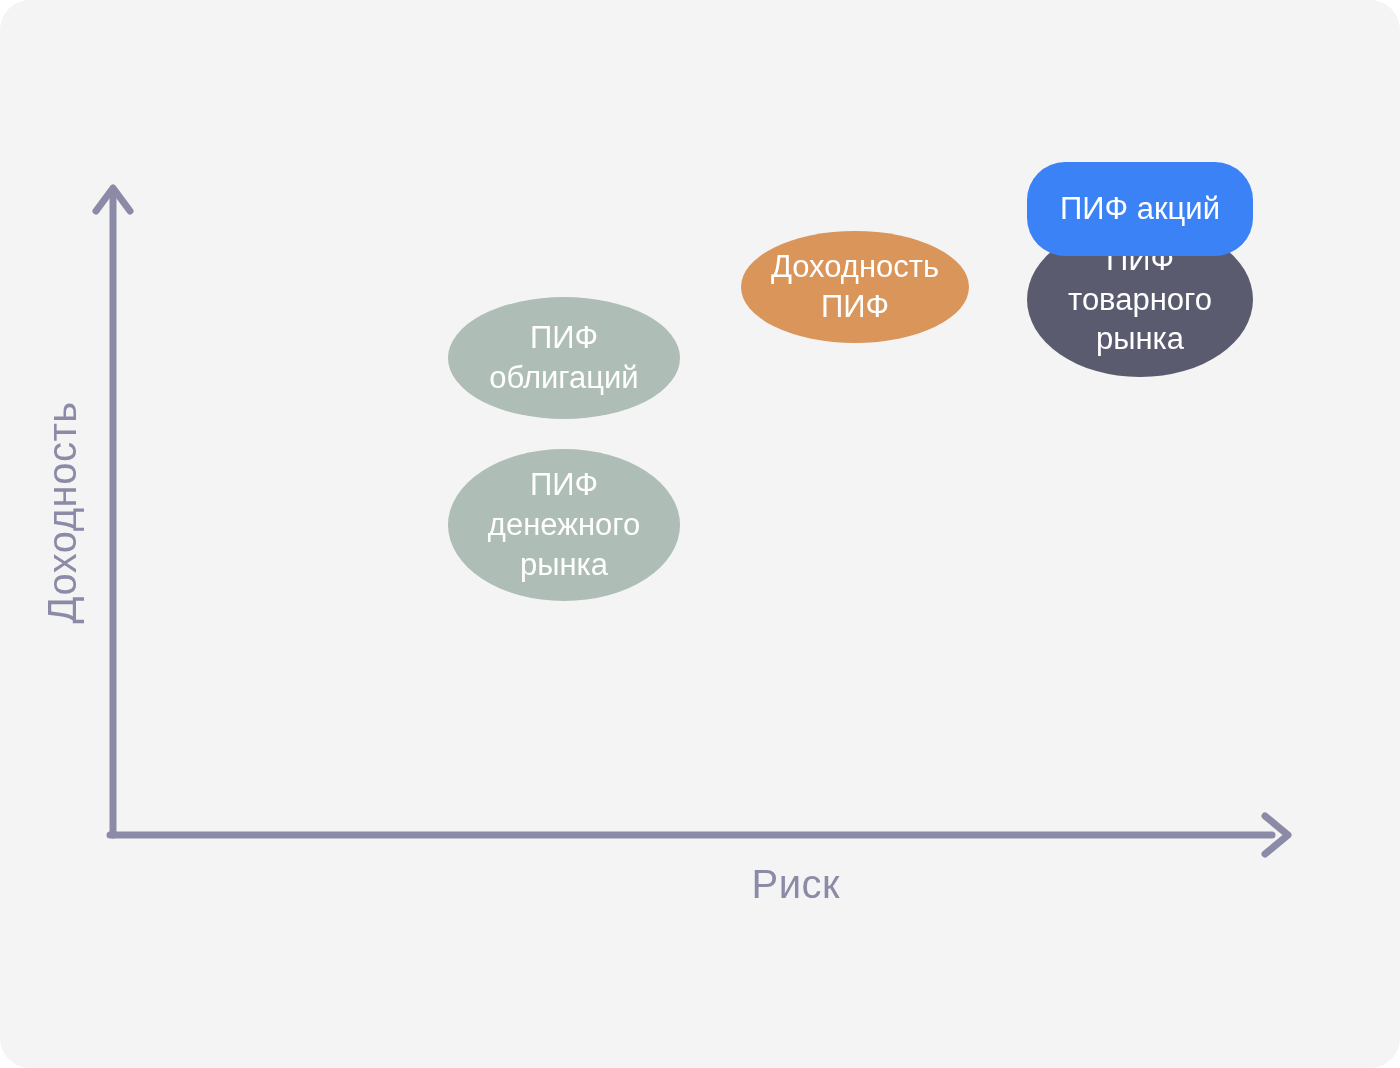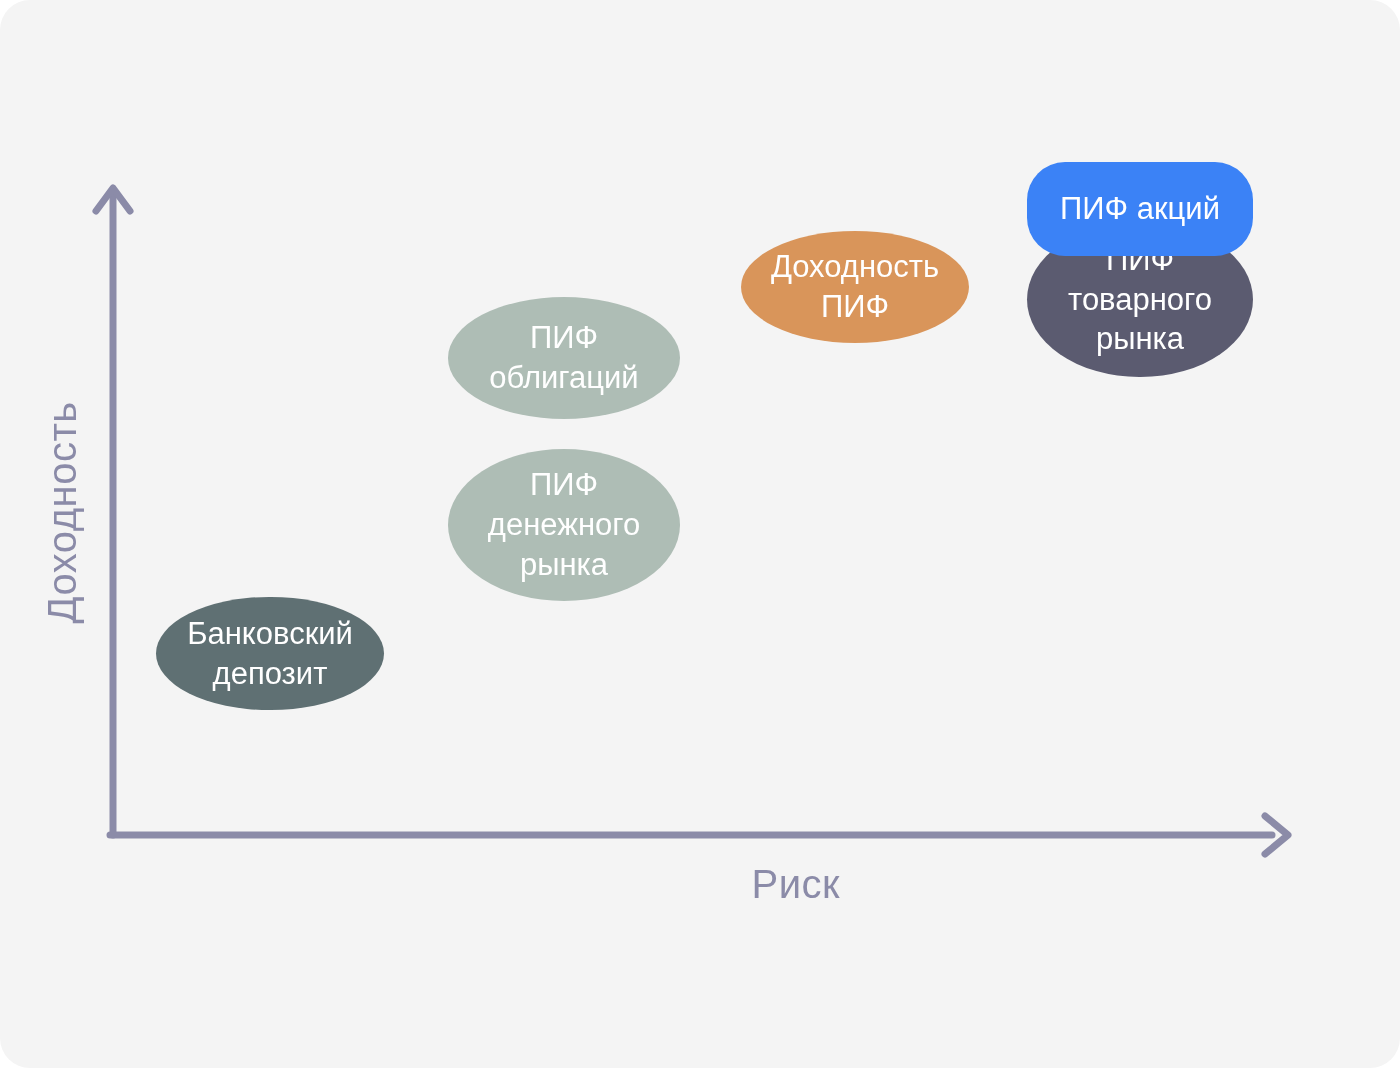--- a/index.html
+++ b/index.html
@@ -78,22 +78,20 @@
 
     <line x1="110" y1="835" x2="1272" y2="835" stroke="#8b8ba8" stroke-width="7" stroke-linecap="round"></line>
 
     <polyline points="1265,816 1288,835 1265,854" fill="none" stroke="#8b8ba8" stroke-width="7" stroke-linecap="round" stroke-linejoin="round"></polyline>
   </svg>
 
   <div class="axis-label" id="y-axis-label">Доходность</div>
 
   <div class="axis-label" id="x-axis-label">Риск</div>
 
-  <div class="bubble" id="bubble-deposit" style="left:156px; top:597px; width:228px; height:113px; background:#5f7073; border-radius:114px/57px;">Банковский
-депозит</div>
 
   <div class="bubble" id="bubble-money-market" style="left:448px; top:449px; width:232px; height:152px; background:#aebdb5; border-radius:116px/76px;">ПИФ
 денежного
 рынка</div>
 
   <div class="bubble" id="bubble-bonds" style="left:448px; top:297px; width:232px; height:122px; background:#aebdb5; border-radius:116px/61px;">ПИФ
 облигаций</div>
 
   <div class="bubble" id="bubble-mixed" style="left:741px; top:231px; width:228px; height:112px; background:#d9955a; border-radius:114px/56px;">Доходность
 ПИФ</div>

